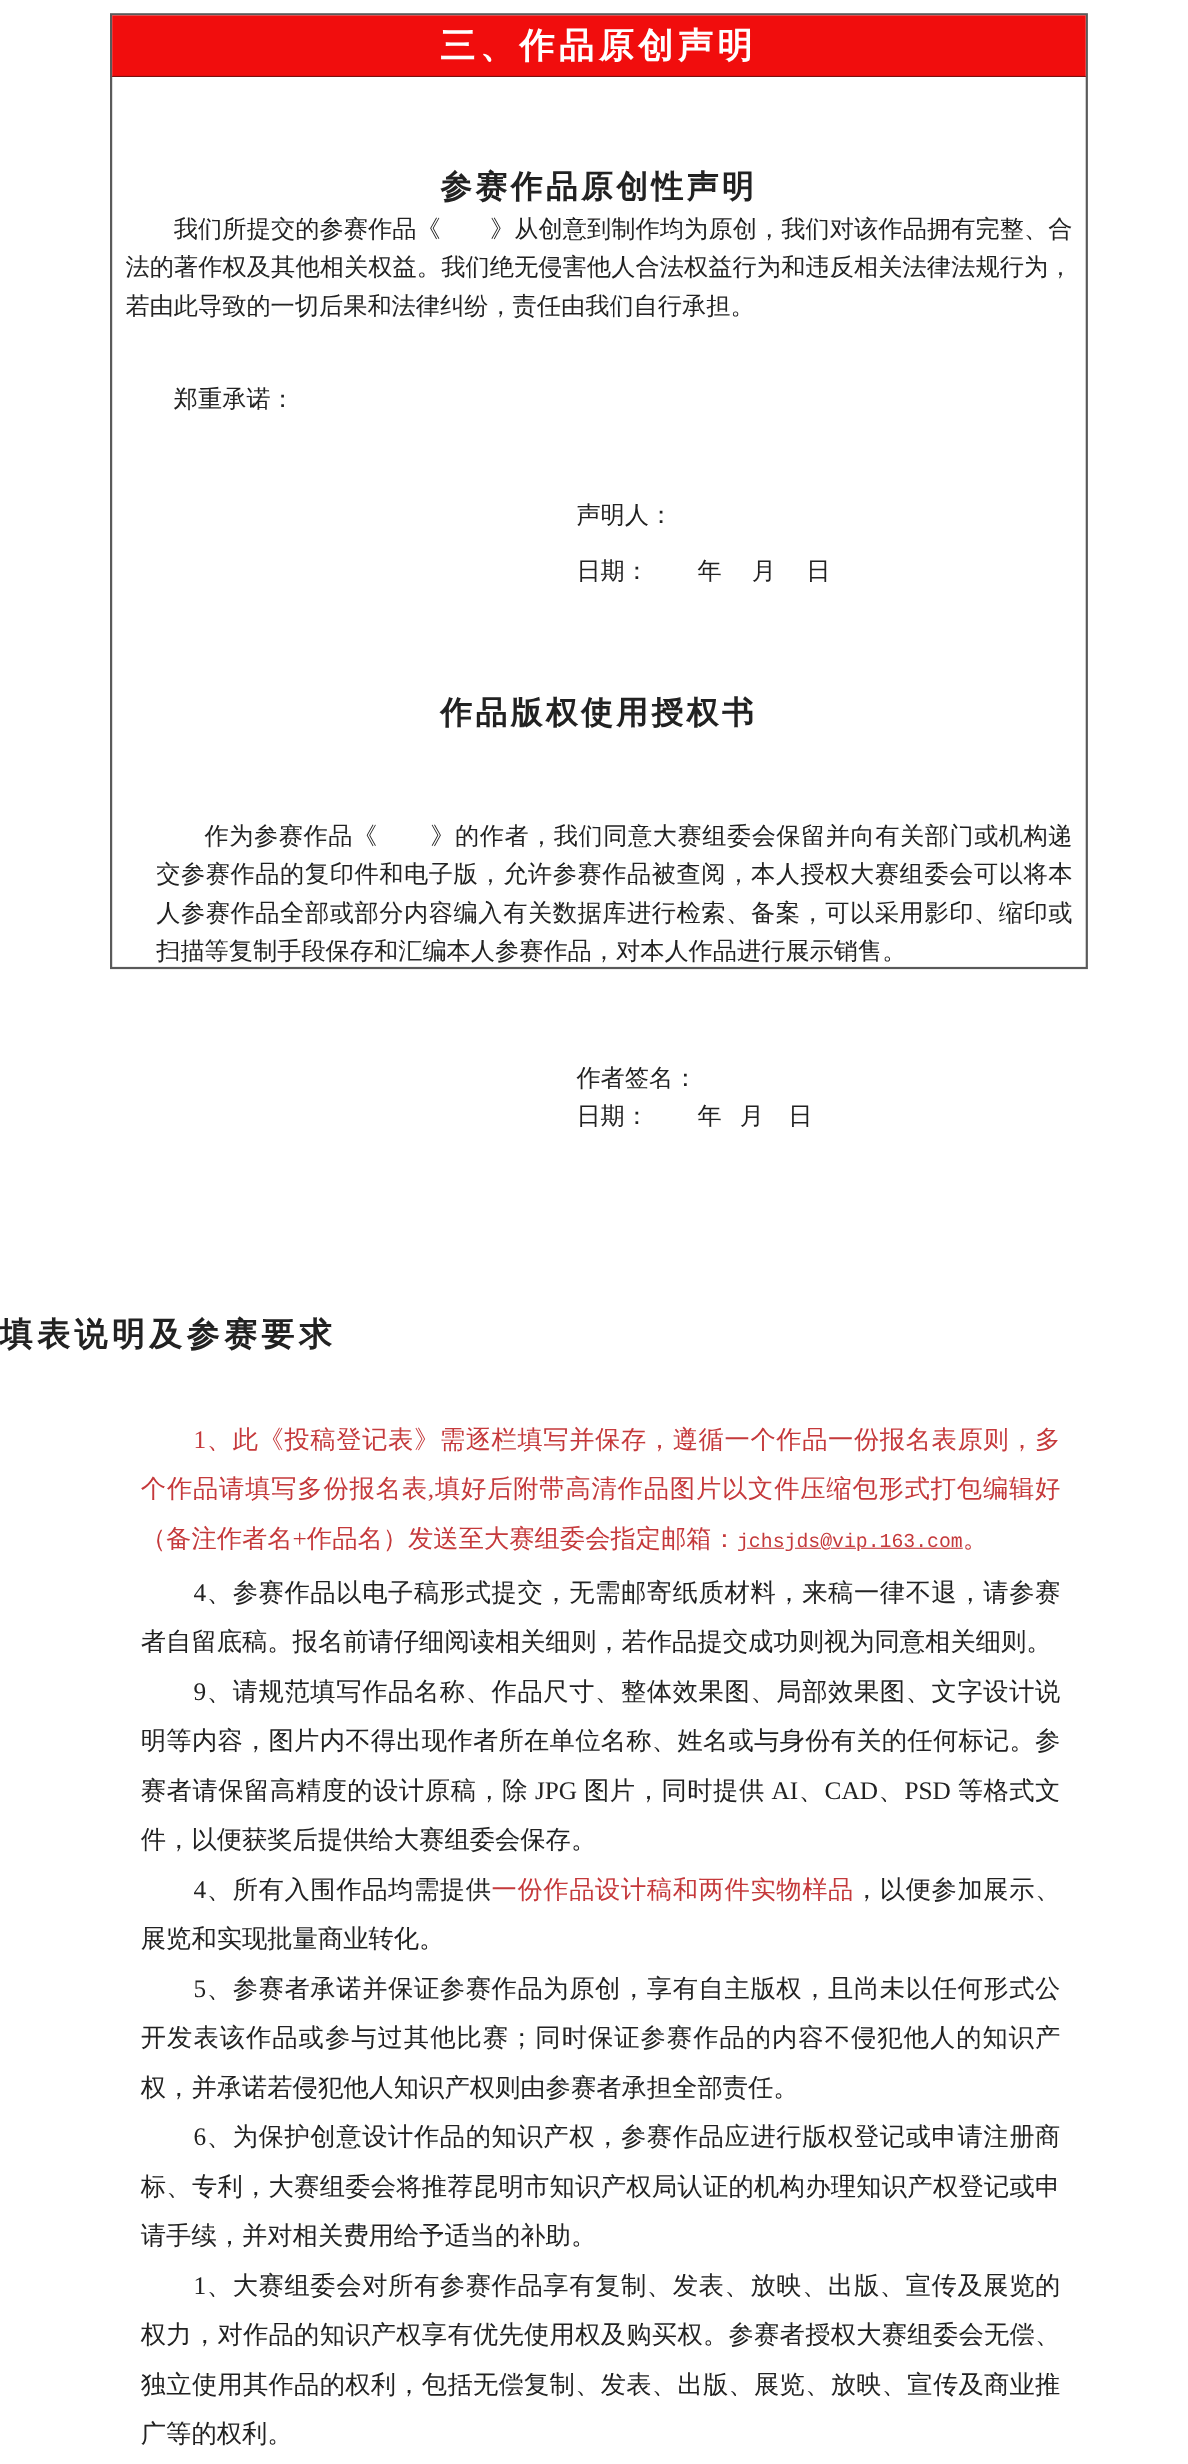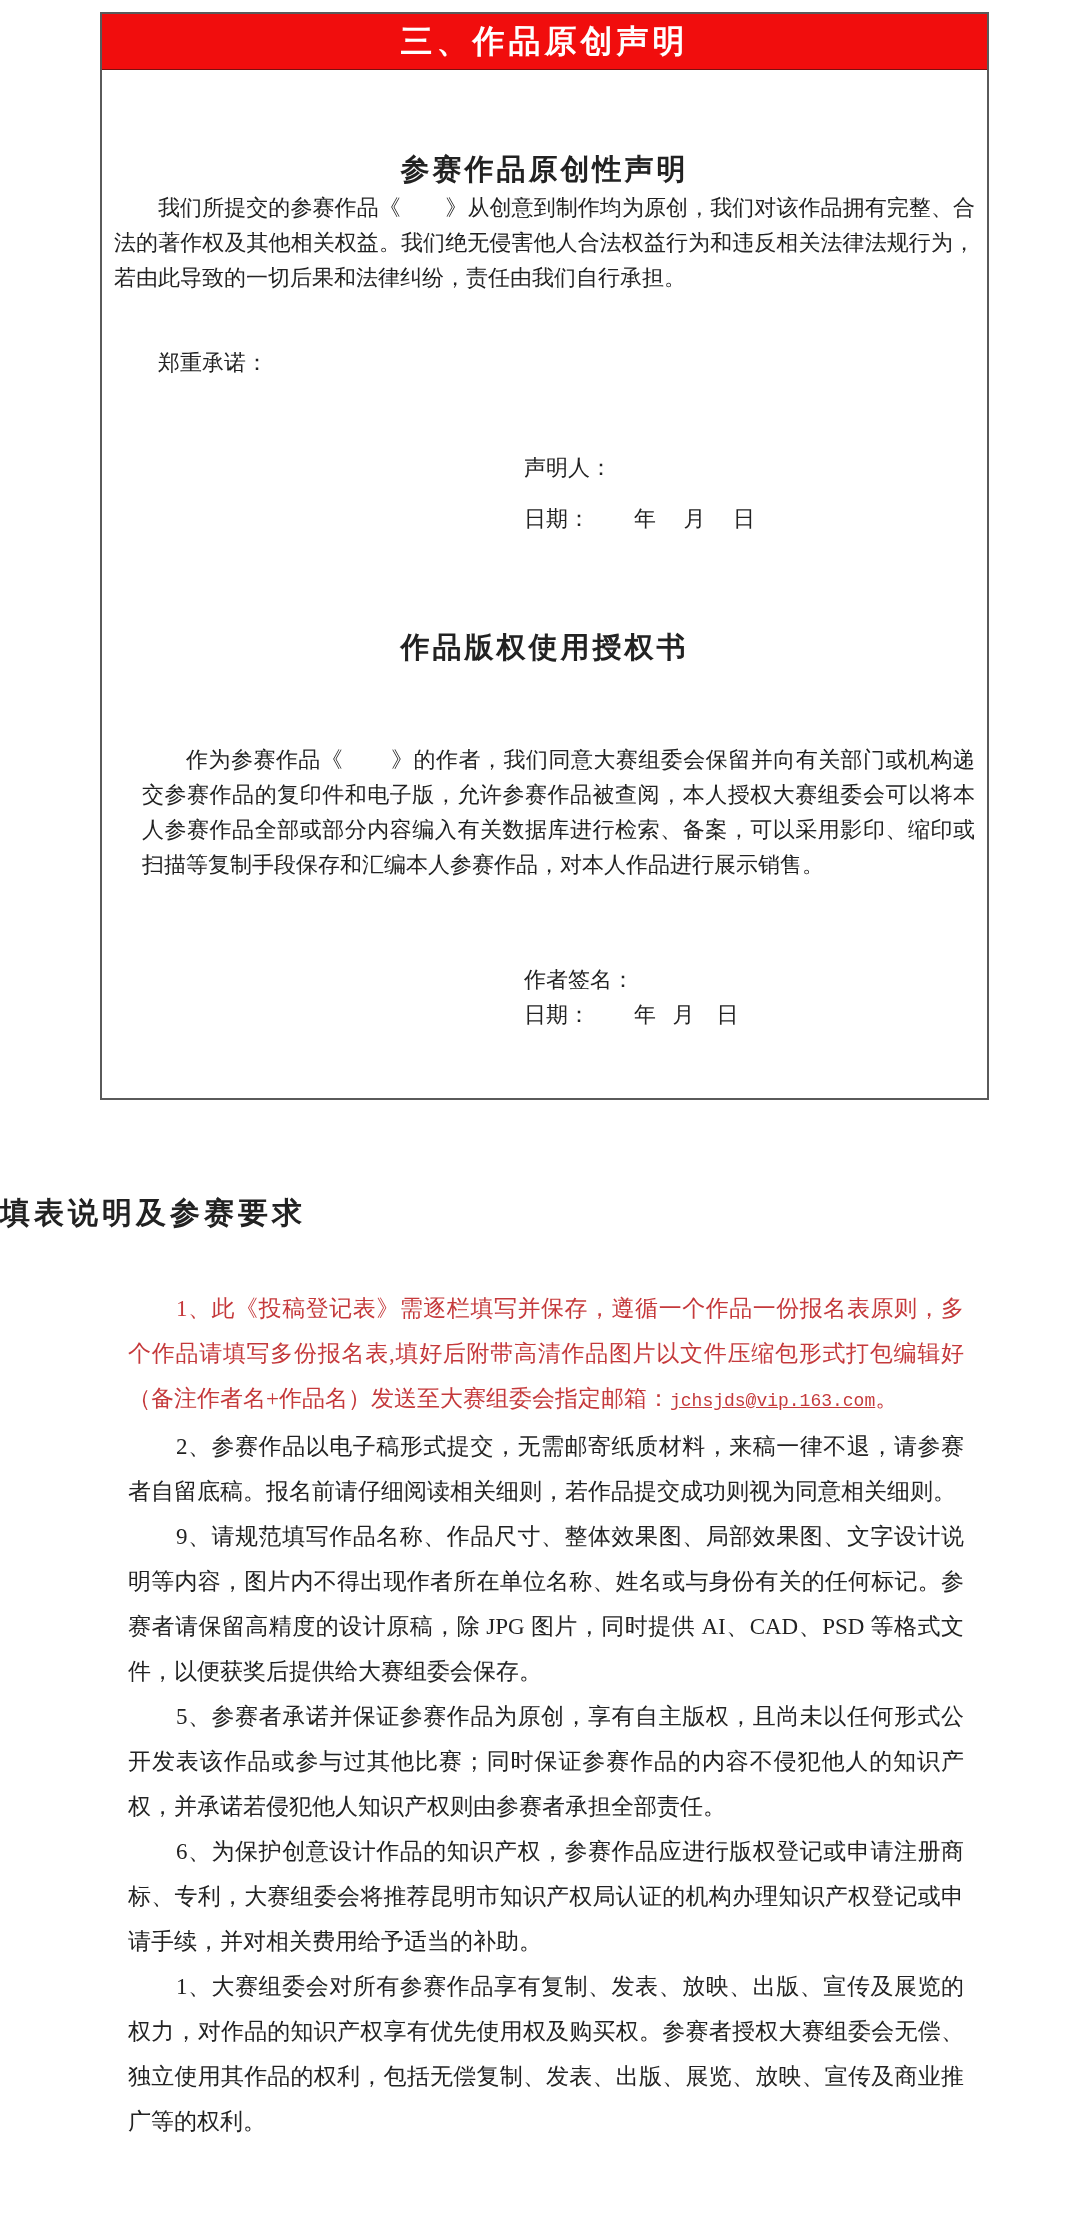--- a/index.html
+++ b/index.html
@@ -12,21 +12,21 @@
   html,body{width:1080px;background:#ffffff;}
   body{
     height:2240px;
     position:relative;
     font-family:"Liberation Serif","DejaVu Serif",serif;
     color:var(--ink);
   }
   .decl-box{
     position:absolute;
     left:100px; top:12px;
-    width:889px; height:1088px;
+    width:889px; height:869px;
     border:2px solid var(--border);
     background:#ffffff;
   }
   .banner{
     height:56px;
     background:var(--red-banner);
     color:#ffffff;
     display:flex;align-items:center;justify-content:center;
     font-size:32px;font-weight:bold;
     letter-spacing:4px;
@@ -98,18 +98,19 @@
   <p class="box-text body-par auth">作为参赛作品《&nbsp;&nbsp;&nbsp;&nbsp;&nbsp;&nbsp;&nbsp;&nbsp;》的作者，我们同意大赛组委会保留并向有关部门或机构递交参赛作品的复印件和电子版，允许参赛作品被查阅，本人授权大赛组委会可以将本人参赛作品全部或部分内容编入有关数据库进行检索、备案，可以采用影印、缩印或扫描等复制手段保存和汇编本人参赛作品，对本人作品进行展示销售。</p>
   <div class="sig-block second">
     <p>作者签名：</p>
     <p class="date-line">日期：&nbsp;&nbsp;&nbsp;&nbsp;&nbsp;&nbsp;&nbsp;&nbsp;年&nbsp;&nbsp;&nbsp;月&nbsp;&nbsp;&nbsp;&nbsp;日</p>
   </div>
 </section>
 
 <h2 class="inst-title">填表说明及参赛要求</h2>
 <div class="inst-list">
     <p class="inst-item"><span class="seg-red">1、此《投稿登记表》需逐栏填写并保存，遵循一个作品一份报名表原则，多个作品请填写多份报名表,填好后附带高清作品图片以文件压缩包形式打包编辑好（备注作者名+作品名）发送至大赛组委会指定邮箱：</span><a class="seg-red-link">jchsjds@vip.163.com</a><span class="seg-red">。</span></p>
-    <p class="inst-item"><span class="seg-normal">2、参赛作品以电子稿形式提交，无需邮寄纸质材料，来稿一律不退，请参赛者自留底稿。报名前请仔细阅读相关细则，若作品提交成功则视为同意相关细则。</span></p>
+    <p class="inst-item"><span class="seg-normal">4、参赛作品以电子稿形式提交，无需邮寄纸质材料，来稿一律不退，请参赛者自留底稿。报名前请仔细阅读相关细则，若作品提交成功则视为同意相关细则。</span></p>
     <p class="inst-item"><span class="seg-normal">9、请规范填写作品名称、作品尺寸、整体效果图、局部效果图、文字设计说明等内容，图片内不得出现作者所在单位名称、姓名或与身份有关的任何标记。参赛者请保留高精度的设计原稿，除 JPG 图片，同时提供 AI、CAD、PSD 等格式文件，以便获奖后提供给大赛组委会保存。</span></p>
+    <p class="inst-item"><span class="seg-normal">4、所有入围作品均需提供</span><span class="seg-red">一份作品设计稿和两件实物样品</span><span class="seg-normal">，以便参加展示、展览和实现批量商业转化。</span></p>
     <p class="inst-item"><span class="seg-normal">5、参赛者承诺并保证参赛作品为原创，享有自主版权，且尚未以任何形式公开发表该作品或参与过其他比赛；同时保证参赛作品的内容不侵犯他人的知识产权，并承诺若侵犯他人知识产权则由参赛者承担全部责任。</span></p>
     <p class="inst-item"><span class="seg-normal">6、为保护创意设计作品的知识产权，参赛作品应进行版权登记或申请注册商标、专利，大赛组委会将推荐昆明市知识产权局认证的机构办理知识产权登记或申请手续，并对相关费用给予适当的补助。</span></p>
     <p class="inst-item"><span class="seg-normal">1、大赛组委会对所有参赛作品享有复制、发表、放映、出版、宣传及展览的权力，对作品的知识产权享有优先使用权及购买权。参赛者授权大赛组委会无偿、独立使用其作品的权利，包括无偿复制、发表、出版、展览、放映、宣传及商业推广等的权利。</span></p>
   </div>
 
 </body></html>

